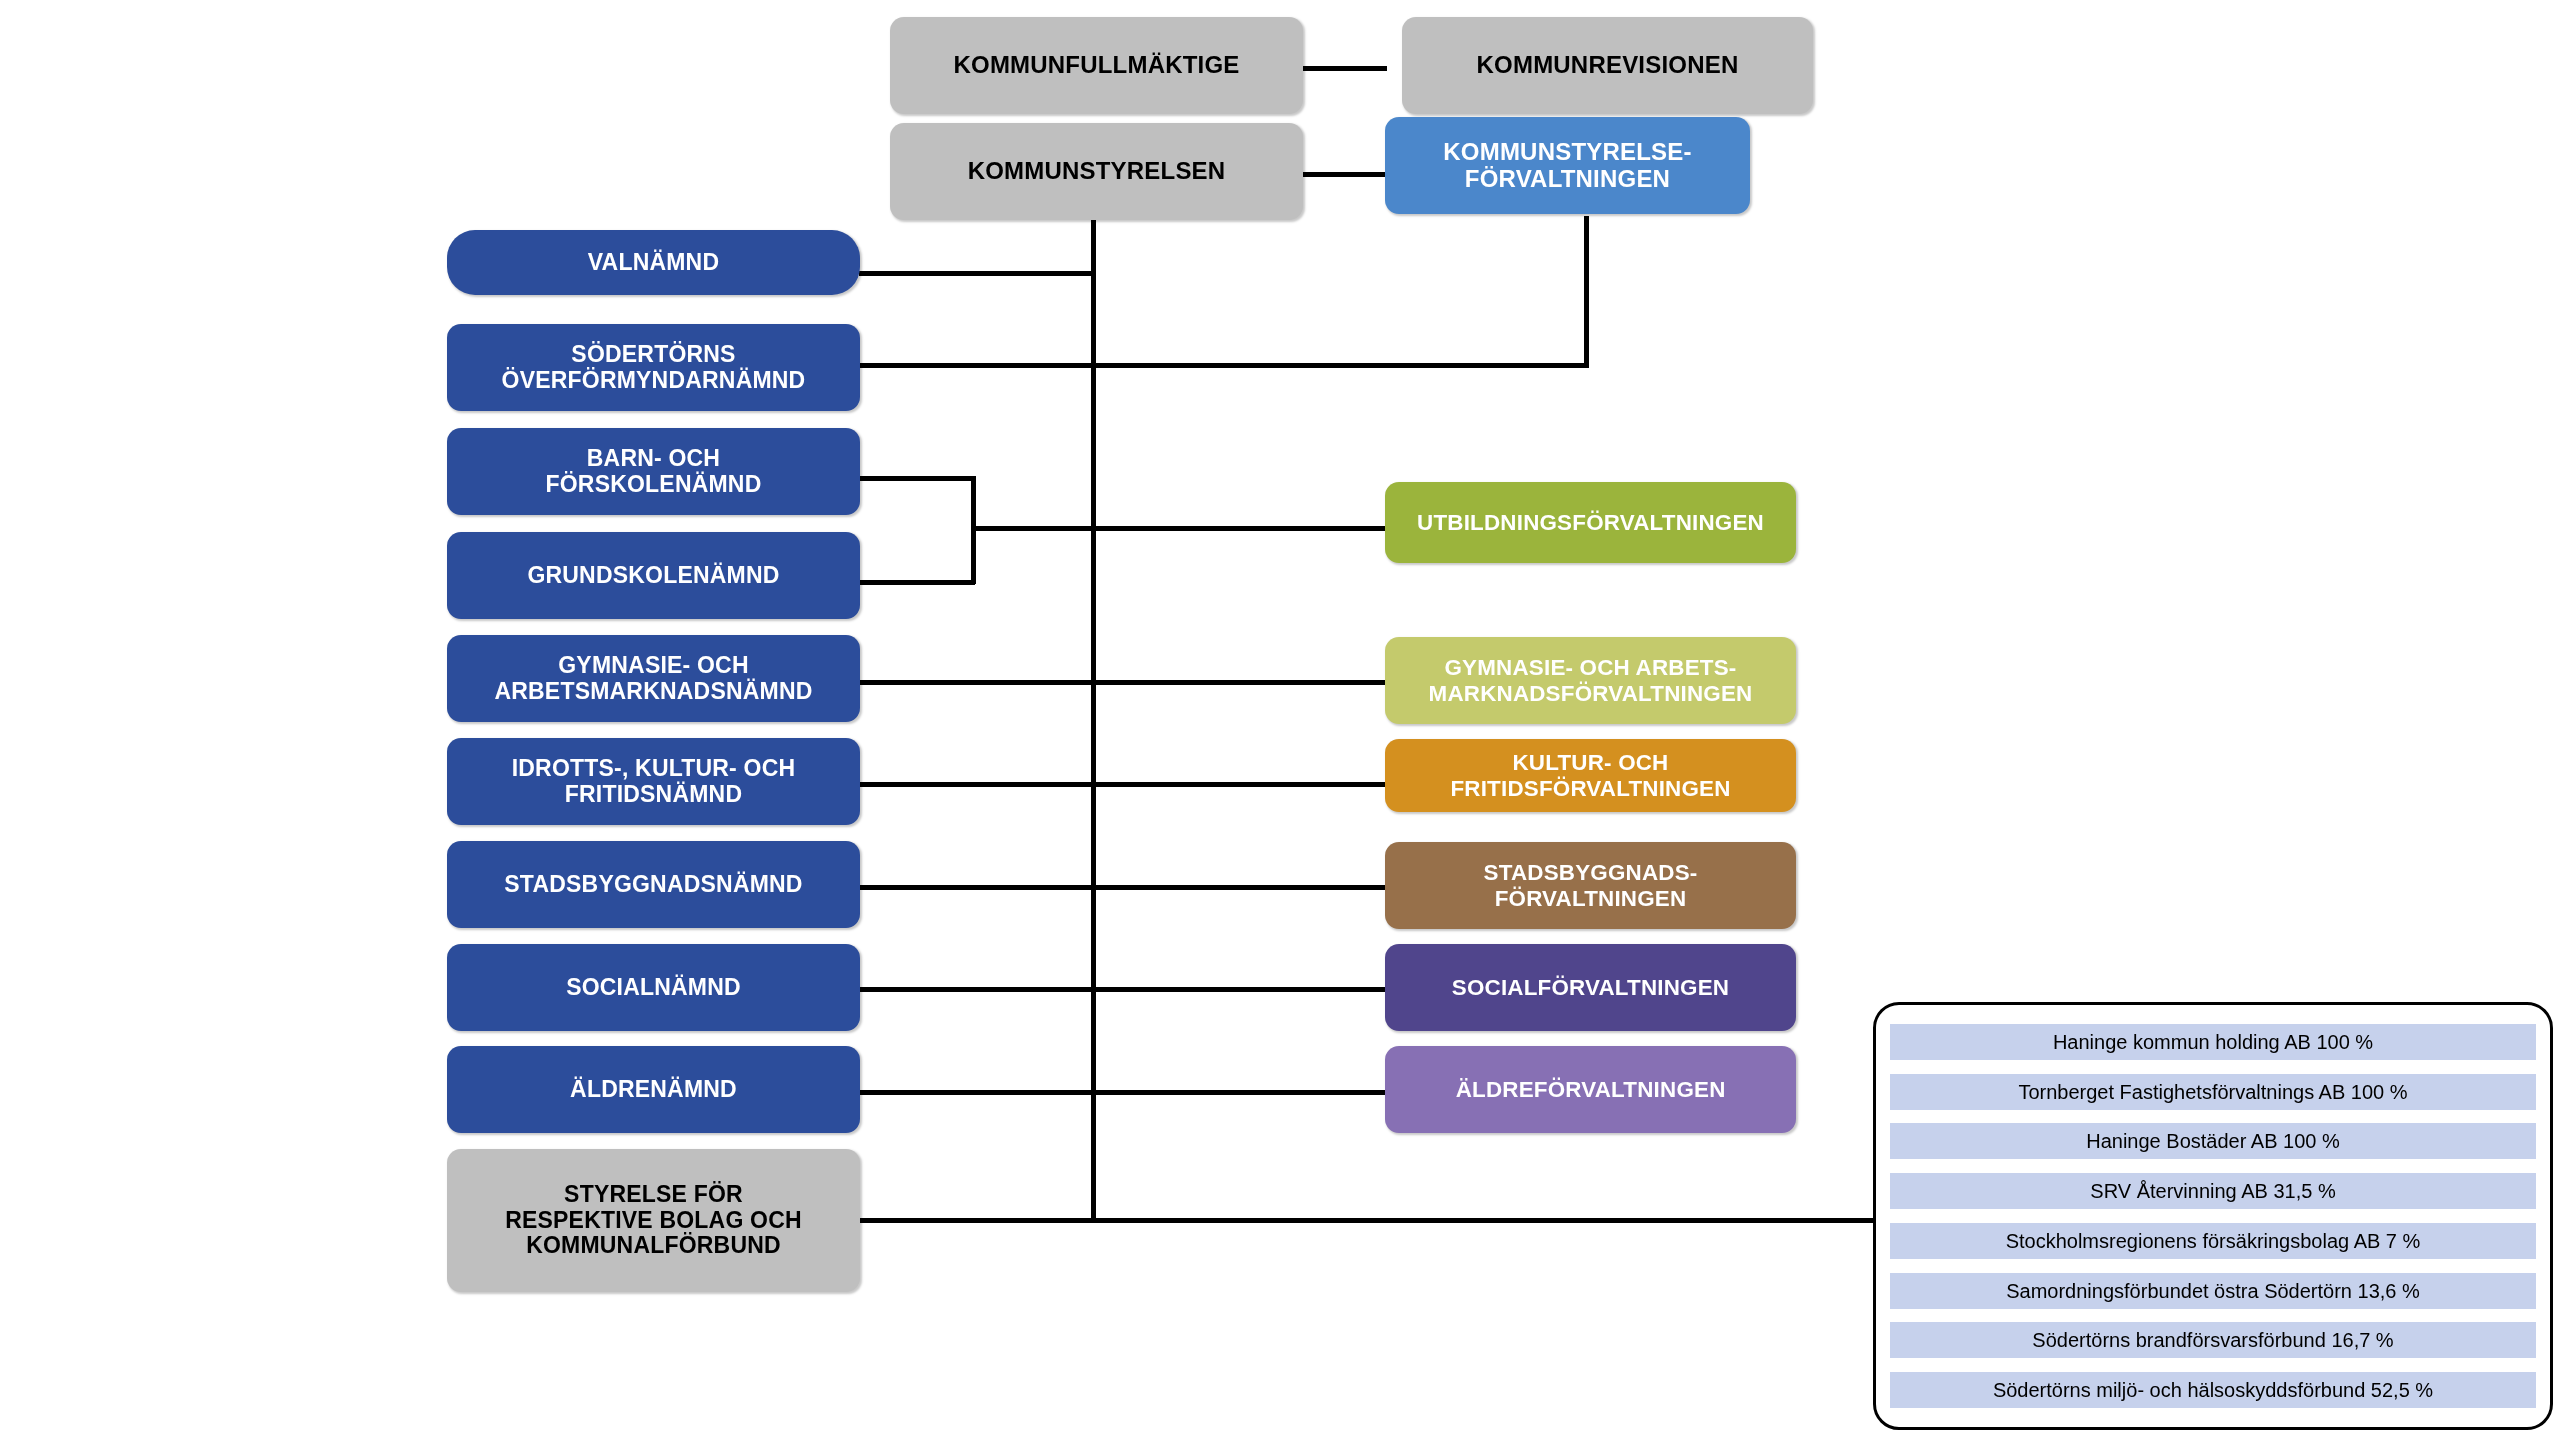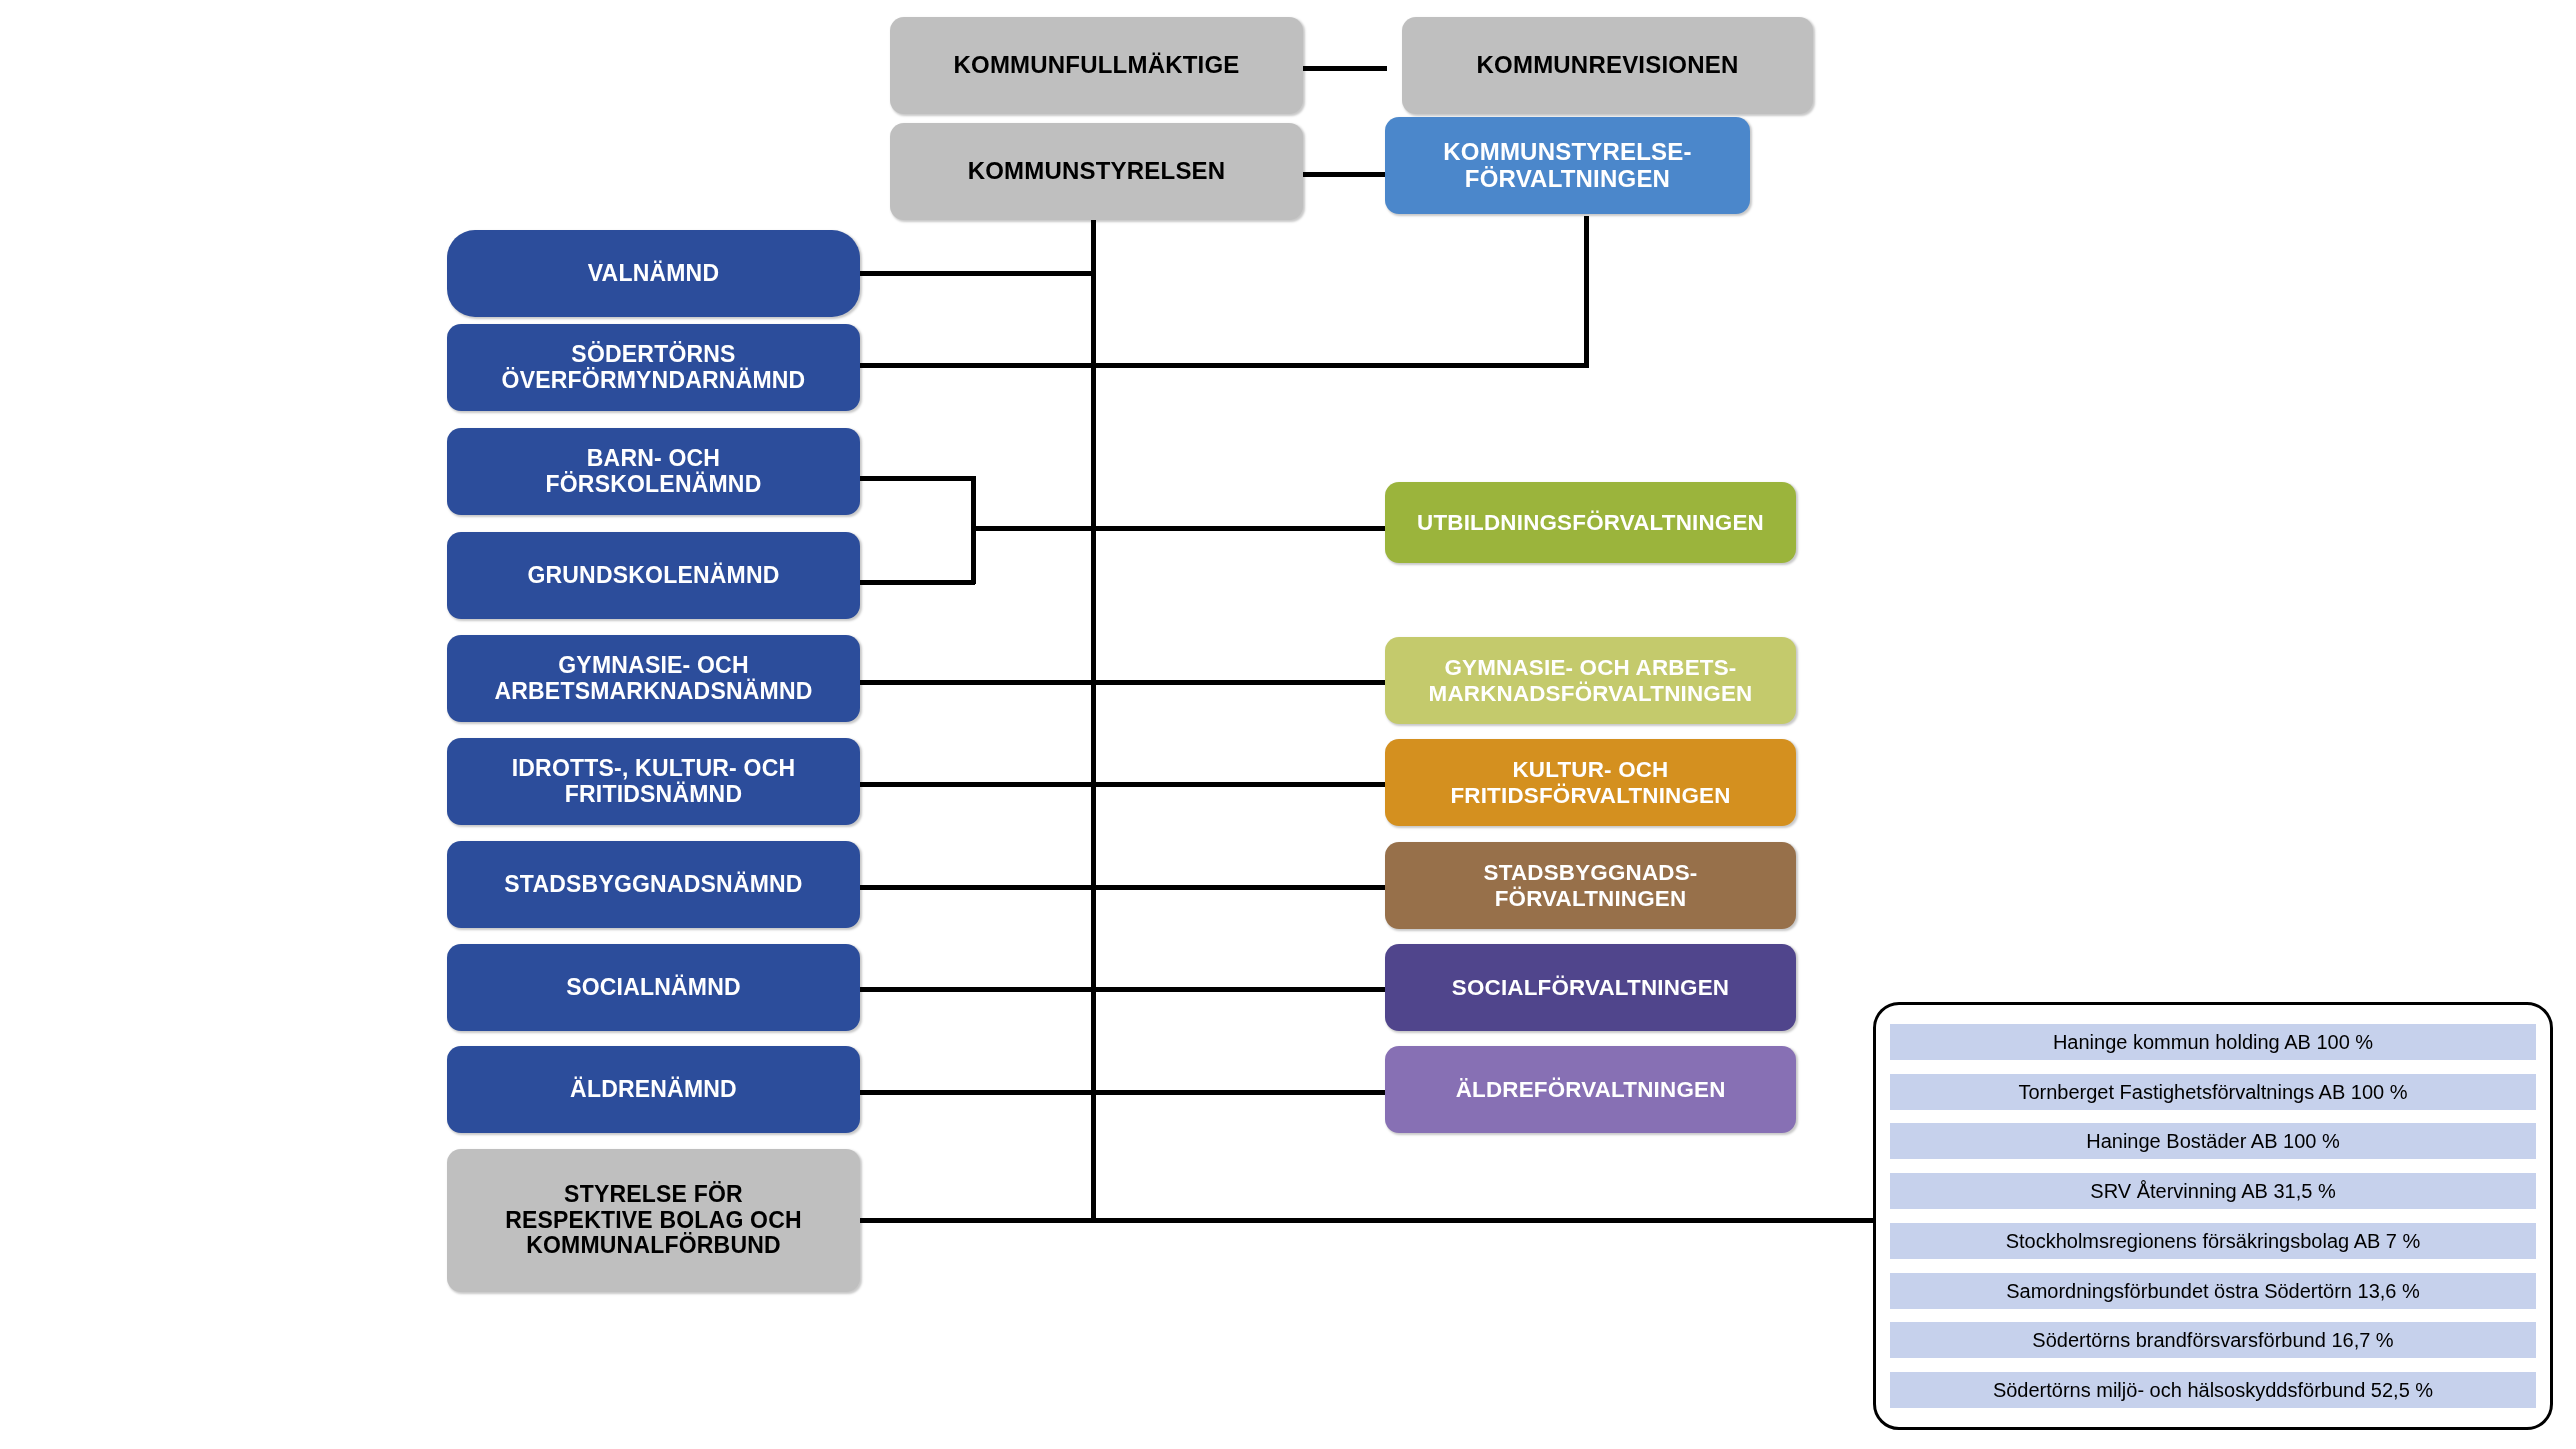--- a/index.html
+++ b/index.html
@@ -121,21 +121,21 @@
 
   <div class="node gray" style="left:890px; top:123px; width:413px; height:97px; font-size:24px;">
     <span class="lbl">KOMMUNSTYRELSEN</span>
   </div>
 
   <div class="node ksblue" style="left:1385px; top:117px; width:365px; height:97px; font-size:24px;">
     <span class="lbl">KOMMUNSTYRELSE-
 FÖRVALTNINGEN</span>
   </div>
 
-  <div class="node navy" style="left:447px; top:230px; width:413px; height:87px; font-size:23px;border-radius:28px;">
+  <div class="node navy" style="left:447px; top:230px; width:413px; height:65px; font-size:23px;border-radius:28px;">
     <span class="lbl">VALNÄMND</span>
   </div>
 
   <div class="node navy" style="left:447px; top:324px; width:413px; height:87px; font-size:23px;">
     <span class="lbl">SÖDERTÖRNS
 ÖVERFÖRMYNDARNÄMND</span>
   </div>
 
   <div class="node navy" style="left:447px; top:428px; width:413px; height:87px; font-size:23px;">
     <span class="lbl">BARN- OCH
@@ -176,21 +176,21 @@
 
   <div class="node green" style="left:1385px; top:482px; width:411px; height:81px; font-size:22.4px;">
     <span class="lbl">UTBILDNINGSFÖRVALTNINGEN</span>
   </div>
 
   <div class="node lgreen" style="left:1385px; top:637px; width:411px; height:87px; font-size:22.4px;">
     <span class="lbl">GYMNASIE- OCH ARBETS-
 MARKNADSFÖRVALTNINGEN</span>
   </div>
 
-  <div class="node orange" style="left:1385px; top:739px; width:411px; height:87px; font-size:22.4px;">
+  <div class="node orange" style="left:1385px; top:739px; width:411px; height:73px; font-size:22.4px;">
     <span class="lbl">KULTUR- OCH
 FRITIDSFÖRVALTNINGEN</span>
   </div>
 
   <div class="node brown" style="left:1385px; top:842px; width:411px; height:87px; font-size:22.4px;">
     <span class="lbl">STADSBYGGNADS-
 FÖRVALTNINGEN</span>
   </div>
 
   <div class="node purple" style="left:1385px; top:944px; width:411px; height:87px; font-size:22.4px;">

